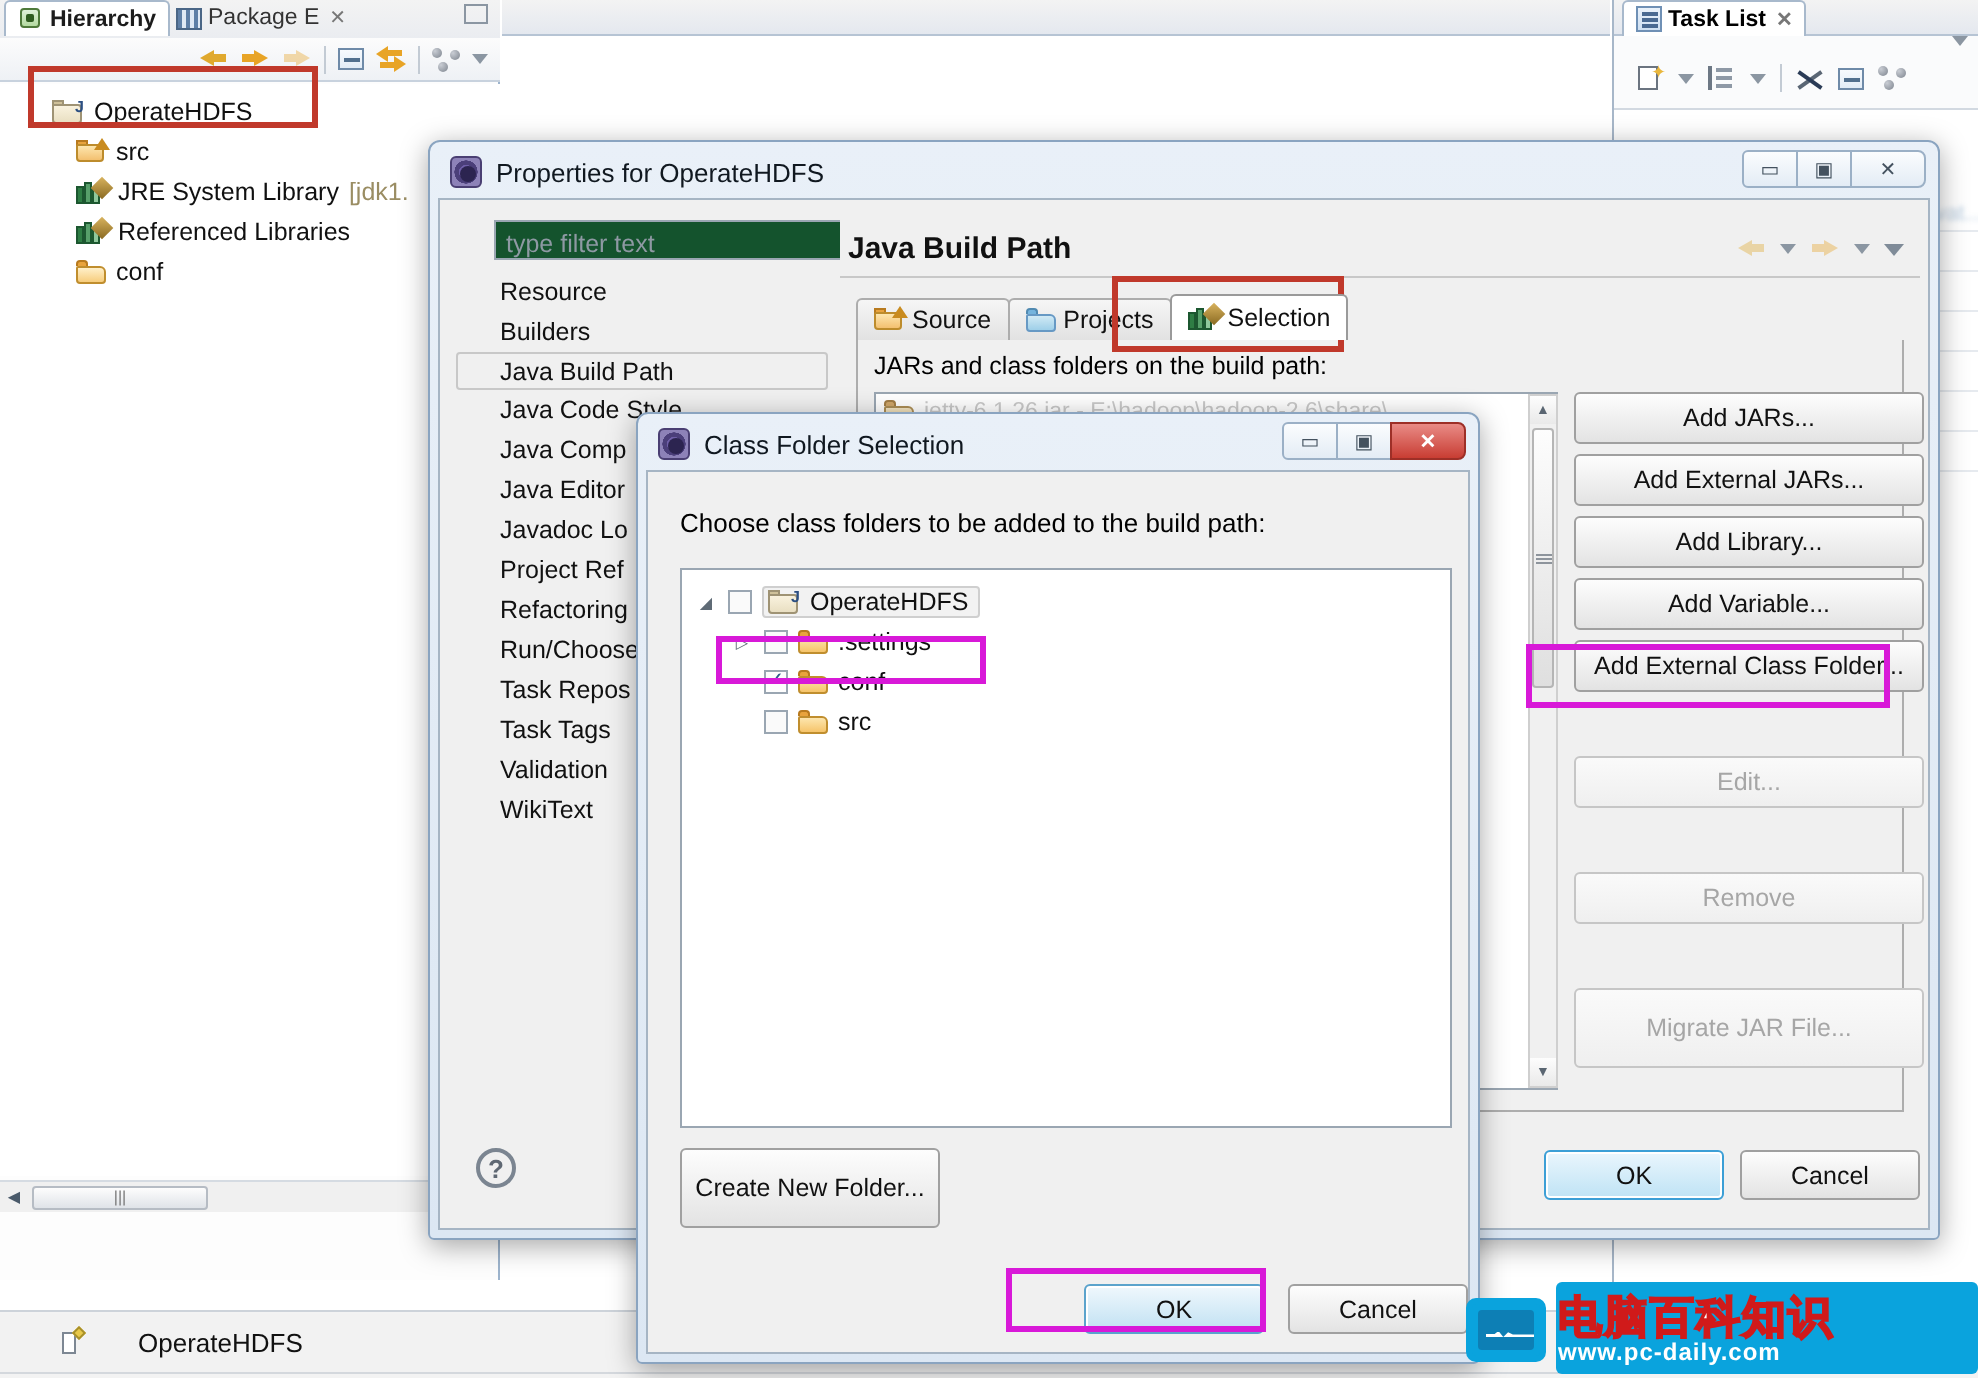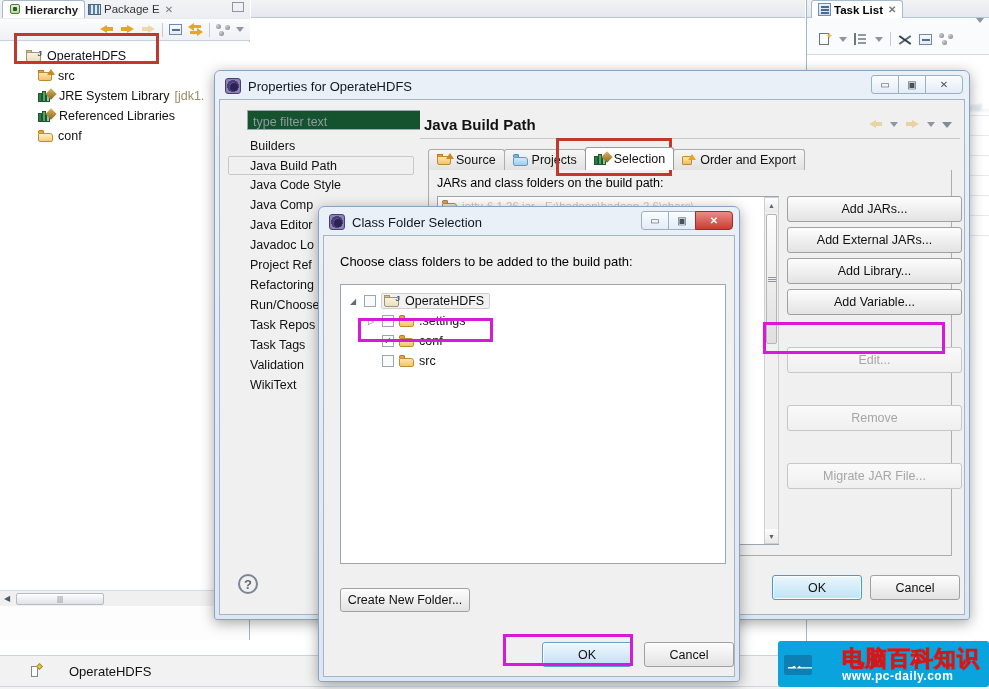--- a/index.html
+++ b/index.html
@@ -325,22 +325,22 @@
     display:flex; align-items:center; justify-content:center; }
   .thumb-grip { width:8px; height:5px;
     background: repeating-linear-gradient(#8d949c 0 1px, transparent 1px 2px); }
 
   
   .ann { position:absolute; pointer-events:none; }
   .ann.red { border:3px solid #c0392b; }
   .ann.magenta { border:3px solid #d819d8; }
 
   
-  .wm { position:absolute; left:778px; top:640px; width:211px; height:49px;
-        display:flex; align-items:center; gap:24px; }
+  .wm { position:absolute; left:733px; top:640px; width:211px; height:49px;
+        display:flex; align-items:center; gap:6px; }
   .wm-mon { width:40px; height:32px; background:#0aa3dd; border-radius:5px;
         position:relative; flex:none; border:3px solid #0aa3dd; }
   .wm-mon .scr { position:absolute; inset:3px; background:#0d7fb5; border-radius:2px; }
   .wm-mon .scr::after { content:""; position:absolute; left:4px; top:11px; width:24px; height:3px;
         background:#fff; clip-path: polygon(0 50%,18% 50%,26% 0,36% 100%,46% 20%,56% 60%,100% 60%,100% 100%,0 100%); }
   .wm-txt { display:flex; flex-direction:column; line-height:1; }
   .wm-cn { font-size:22px; font-weight:bold; color:#fff;
      -webkit-text-stroke: 1px #d01a1a; letter-spacing:1px; }
   .wm-url { font-size:12px; font-weight:bold; color:#fff; letter-spacing:.5px; }
   .wm-bg { position:absolute; left:778px; top:641px; width:211px; height:46px;
@@ -524,20 +524,23 @@
         <div class="wbtn close grey">✕</div>
       </div>
 
       <div class="dlg-body" style="left:4px; top:28px; right:4px; bottom:4px;">
 
         <div class="txtinput" style="position:absolute;left:8px;top:10px;width:186px;">
           <span>type filter text</span>
         </div>
 
         <div style="position:absolute;left:8px;top:36px;width:186px;bottom:60px;overflow:hidden;">
+          <div class="sidelist-item">
+              <span>Resource</span>
+            </div>
           <div class="sidelist-item">
               <span>Builders</span>
             </div>
           <div class="sidelist-item selected">
               <span>Java Build Path</span>
             </div>
           <div class="sidelist-item">
               <span>Java Code Style</span>
             </div>
           <div class="sidelist-item">
@@ -609,27 +612,20 @@
               <span>Projects</span>
             </div>
             <div class="tabitem active">
               <span class="ic ic-lib">
                   <span class="b1"></span>
                   <span class="b2"></span>
                   <span class="b3"></span>
                   <span class="pen"></span>
                 </span>
               <span>Selection</span>
-            </div>
-            <div class="tabitem">
-              <span class="ic ic-export">
-                  <span class="f"></span>
-                  <span class="a"></span>
-                </span>
-              <span>Order and Export</span>
             </div>
           </div>
 
           <div style="position:absolute;left:8px;top:66px;right:8px;bottom:6px;background:#f0f0f0;border:1px solid #adadad;border-top:none;">
             <div style="position:absolute;left:8px;top:6px;font-size:12.5px;">JARs and class folders on the build path:</div>
 
             <div style="position:absolute;left:8px;top:26px;width:342px;bottom:10px;background:#fff;border:1px solid #9aa6b2;">
               <div style="display:flex;align-items:center;gap:5px;padding:3px 4px 0 4px;font-size:11.5px;white-space:nowrap;overflow:hidden;">
                 <span class="ic ic-folder" style="filter:grayscale(.4);">
                     <span class="tabf"></span>
@@ -653,27 +649,30 @@
                 </div>
               <div class="btn" style="height:26px;margin-bottom:5px;">
                   <span>Add External JARs...</span>
                 </div>
               <div class="btn" style="height:26px;margin-bottom:5px;">
                   <span>Add Library...</span>
                 </div>
               <div class="btn" style="height:26px;margin-bottom:5px;">
                   <span>Add Variable...</span>
                 </div>
+              <div class="btn" style="height:26px;margin-bottom:14px;">
+                  <span>Add External Class Folder...</span>
+                </div>
               <div class="btn disabled" style="height:26px;margin-bottom:5px;">
                   <span>Edit...</span>
                 </div>
               <div class="btn disabled" style="height:26px;margin-bottom:14px;">
                   <span>Remove</span>
                 </div>
-              <div class="btn disabled" style="height:26px;">
+              <div class="btn disabled" style="height:40px;">
                   <span>Migrate JAR File...</span>
                 </div>
             </div>
           </div>
         </div>
 
         <div style="position:absolute;left:0;right:0;bottom:0;height:52px;background:#f0f0f0;">
           <div class="ic-help" style="position:absolute;left:18px;top:12px;">?</div>
           <div class="btn ok-focus" style="position:absolute;right:102px;top:13px;width:90px;height:25px;">
               <span>OK</span>
@@ -741,21 +740,21 @@
             <span class="cf-arrow"></span>
             <span class="cbox"></span>
             <span class="ic ic-folder">
                 <span class="tabf"></span>
                 <span class="bodyf"></span>
               </span>
             <span>src</span>
           </div>
         </div>
 
-        <div class="btn" style="position:absolute;left:16px;top:352px;width:130px;height:24px;">
+        <div class="btn" style="position:absolute;left:16px;top:338px;width:130px;height:40px;">
           <span>Create New Folder...</span>
         </div>
 
         <div class="btn primary" style="position:absolute;left:218px;top:406px;width:90px;height:25px;">
             <span>OK</span>
           </div>
         <div class="btn" style="position:absolute;left:320px;top:406px;width:90px;height:25px;">
             <span>Cancel</span>
           </div>
       </div>

